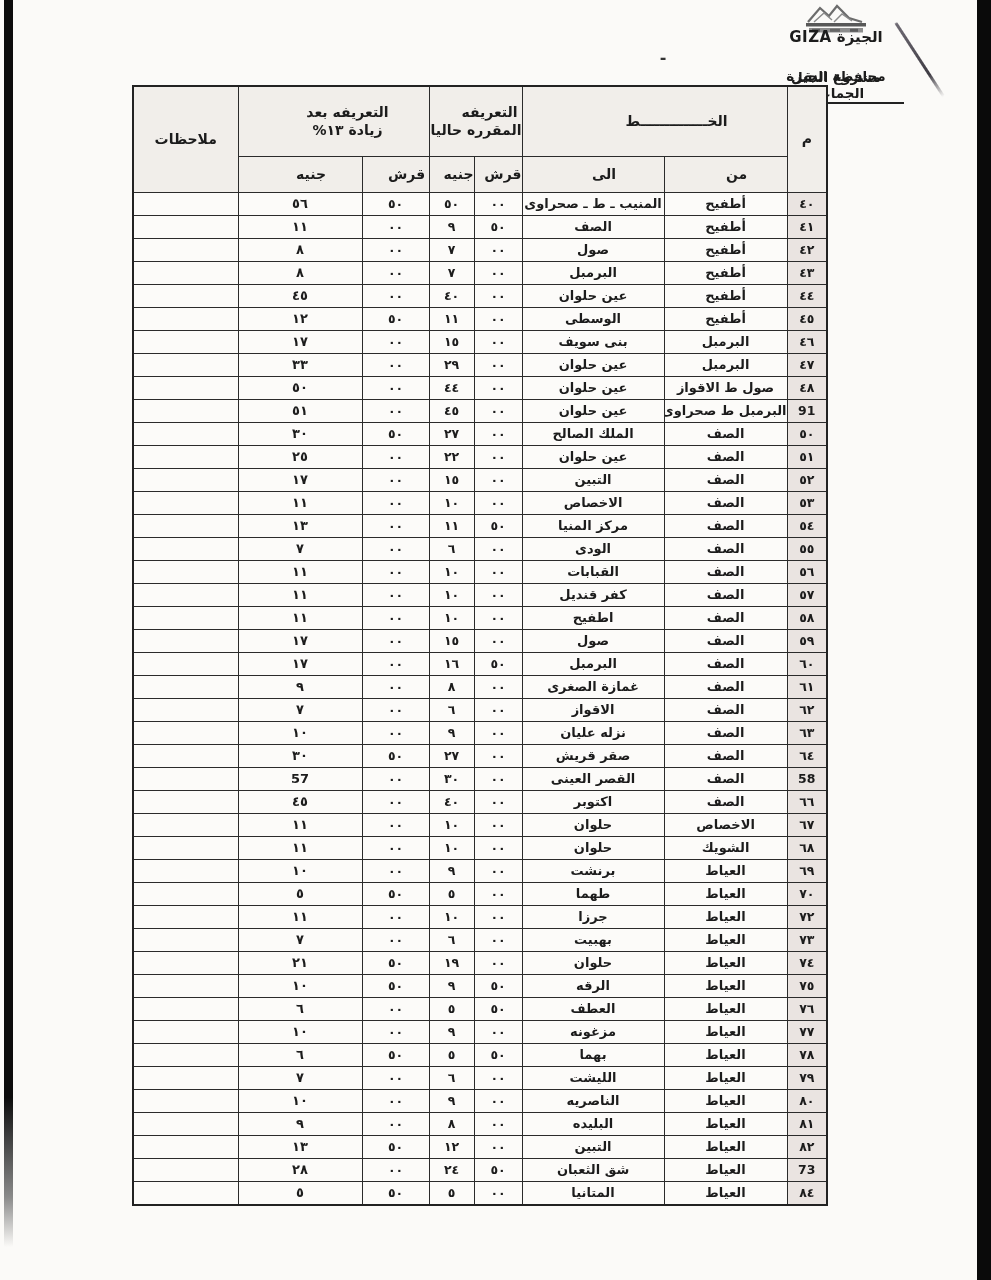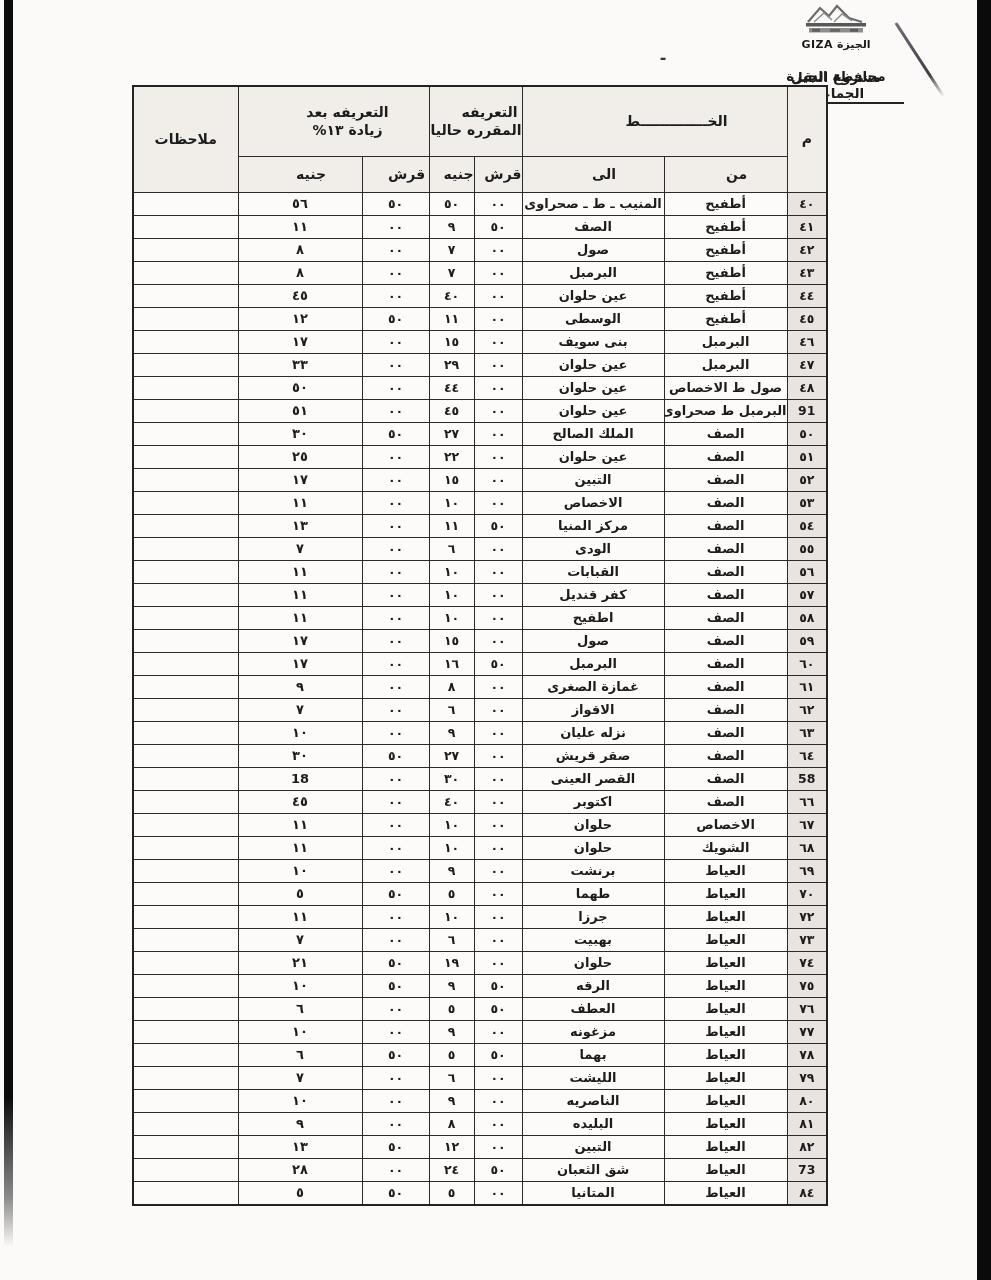--- a/index.html
+++ b/index.html
@@ -12,21 +12,21 @@
   
   .edge-left{position:absolute;left:4px;top:0;width:9px;height:1247px;
     background:linear-gradient(#0c0c0c 0 88%, #8a8a8a 96%, rgba(138,138,138,0) 100%);}
   .edge-right{position:absolute;left:977px;top:0;width:14px;height:1280px;background:#0a0a0a;}
   .corner-fold{position:absolute;left:897px;top:22px;width:88px;height:3px;
     background:linear-gradient(90deg,#6f6b74,#3f3c44 70%,rgba(80,80,90,0));
     transform:rotate(57deg);transform-origin:top left;border-radius:2px;filter:blur(.4px);}
   
   .hdr{position:absolute;direction:rtl;text-align:center;font-weight:bold;}
   .logo-wrap{left:788px;top:2px;width:96px;}
-  .logo-caption{left:788px;top:38px;width:96px;font-size:11px;letter-spacing:.5px;}
+  .logo-caption{left:788px;top:28px;width:96px;font-size:15px;letter-spacing:.5px;}
   .org-title{left:778px;top:68px;width:116px;font-size:13.5px;}
   .project-subtitle{left:768px;top:69px;width:136px;font-size:13.5px;
     border-bottom:2px solid #222;padding-bottom:1px;}
   .stray-dash{left:648px;top:48px;width:30px;font-size:16px;color:#333;}
   
   .tbl-wrap{position:absolute;left:132px;top:85px;direction:rtl;}
   table{border-collapse:collapse;table-layout:fixed;width:694px;
     font-weight:bold;}
   th,td{border:1px solid #2b2b2b;padding:0;text-align:center;vertical-align:middle;
     overflow:hidden;white-space:nowrap;}
@@ -175,21 +175,21 @@
           <td data-name="from-cell">البرمبل</td>
           <td data-name="to-cell">عين حلوان</td>
           <td data-name="current-qirsh-cell">٠٠</td>
           <td data-name="current-geneh-cell">٢٩</td>
           <td data-name="new-qirsh-cell">٠٠</td>
           <td data-name="new-geneh-cell">٣٣</td>
           <td data-name="notes-cell"></td>
         </tr>
         <tr data-name="table-row">
           <td data-name="row-number-cell" class="rowno">٤٨</td>
-          <td data-name="from-cell">صول ط الاخصاص</td>
+          <td data-name="from-cell">صول ط الاقواز</td>
           <td data-name="to-cell">عين حلوان</td>
           <td data-name="current-qirsh-cell">٠٠</td>
           <td data-name="current-geneh-cell">٤٤</td>
           <td data-name="new-qirsh-cell">٠٠</td>
           <td data-name="new-geneh-cell">٥٠</td>
           <td data-name="notes-cell"></td>
         </tr>
         <tr data-name="table-row">
           <td data-name="row-number-cell" class="rowno">91</td>
           <td data-name="from-cell">البرمبل ط صحراوى</td>
@@ -350,21 +350,21 @@
           <td data-name="new-geneh-cell">٣٠</td>
           <td data-name="notes-cell"></td>
         </tr>
         <tr data-name="table-row">
           <td data-name="row-number-cell" class="rowno">58</td>
           <td data-name="from-cell">الصف</td>
           <td data-name="to-cell">القصر العينى</td>
           <td data-name="current-qirsh-cell">٠٠</td>
           <td data-name="current-geneh-cell">٣٠</td>
           <td data-name="new-qirsh-cell">٠٠</td>
-          <td data-name="new-geneh-cell">18</td>
+          <td data-name="new-geneh-cell">57</td>
           <td data-name="notes-cell"></td>
         </tr>
         <tr data-name="table-row">
           <td data-name="row-number-cell" class="rowno">٦٦</td>
           <td data-name="from-cell">الصف</td>
           <td data-name="to-cell">اكتوبر</td>
           <td data-name="current-qirsh-cell">٠٠</td>
           <td data-name="current-geneh-cell">٤٠</td>
           <td data-name="new-qirsh-cell">٠٠</td>
           <td data-name="new-geneh-cell">٤٥</td>

